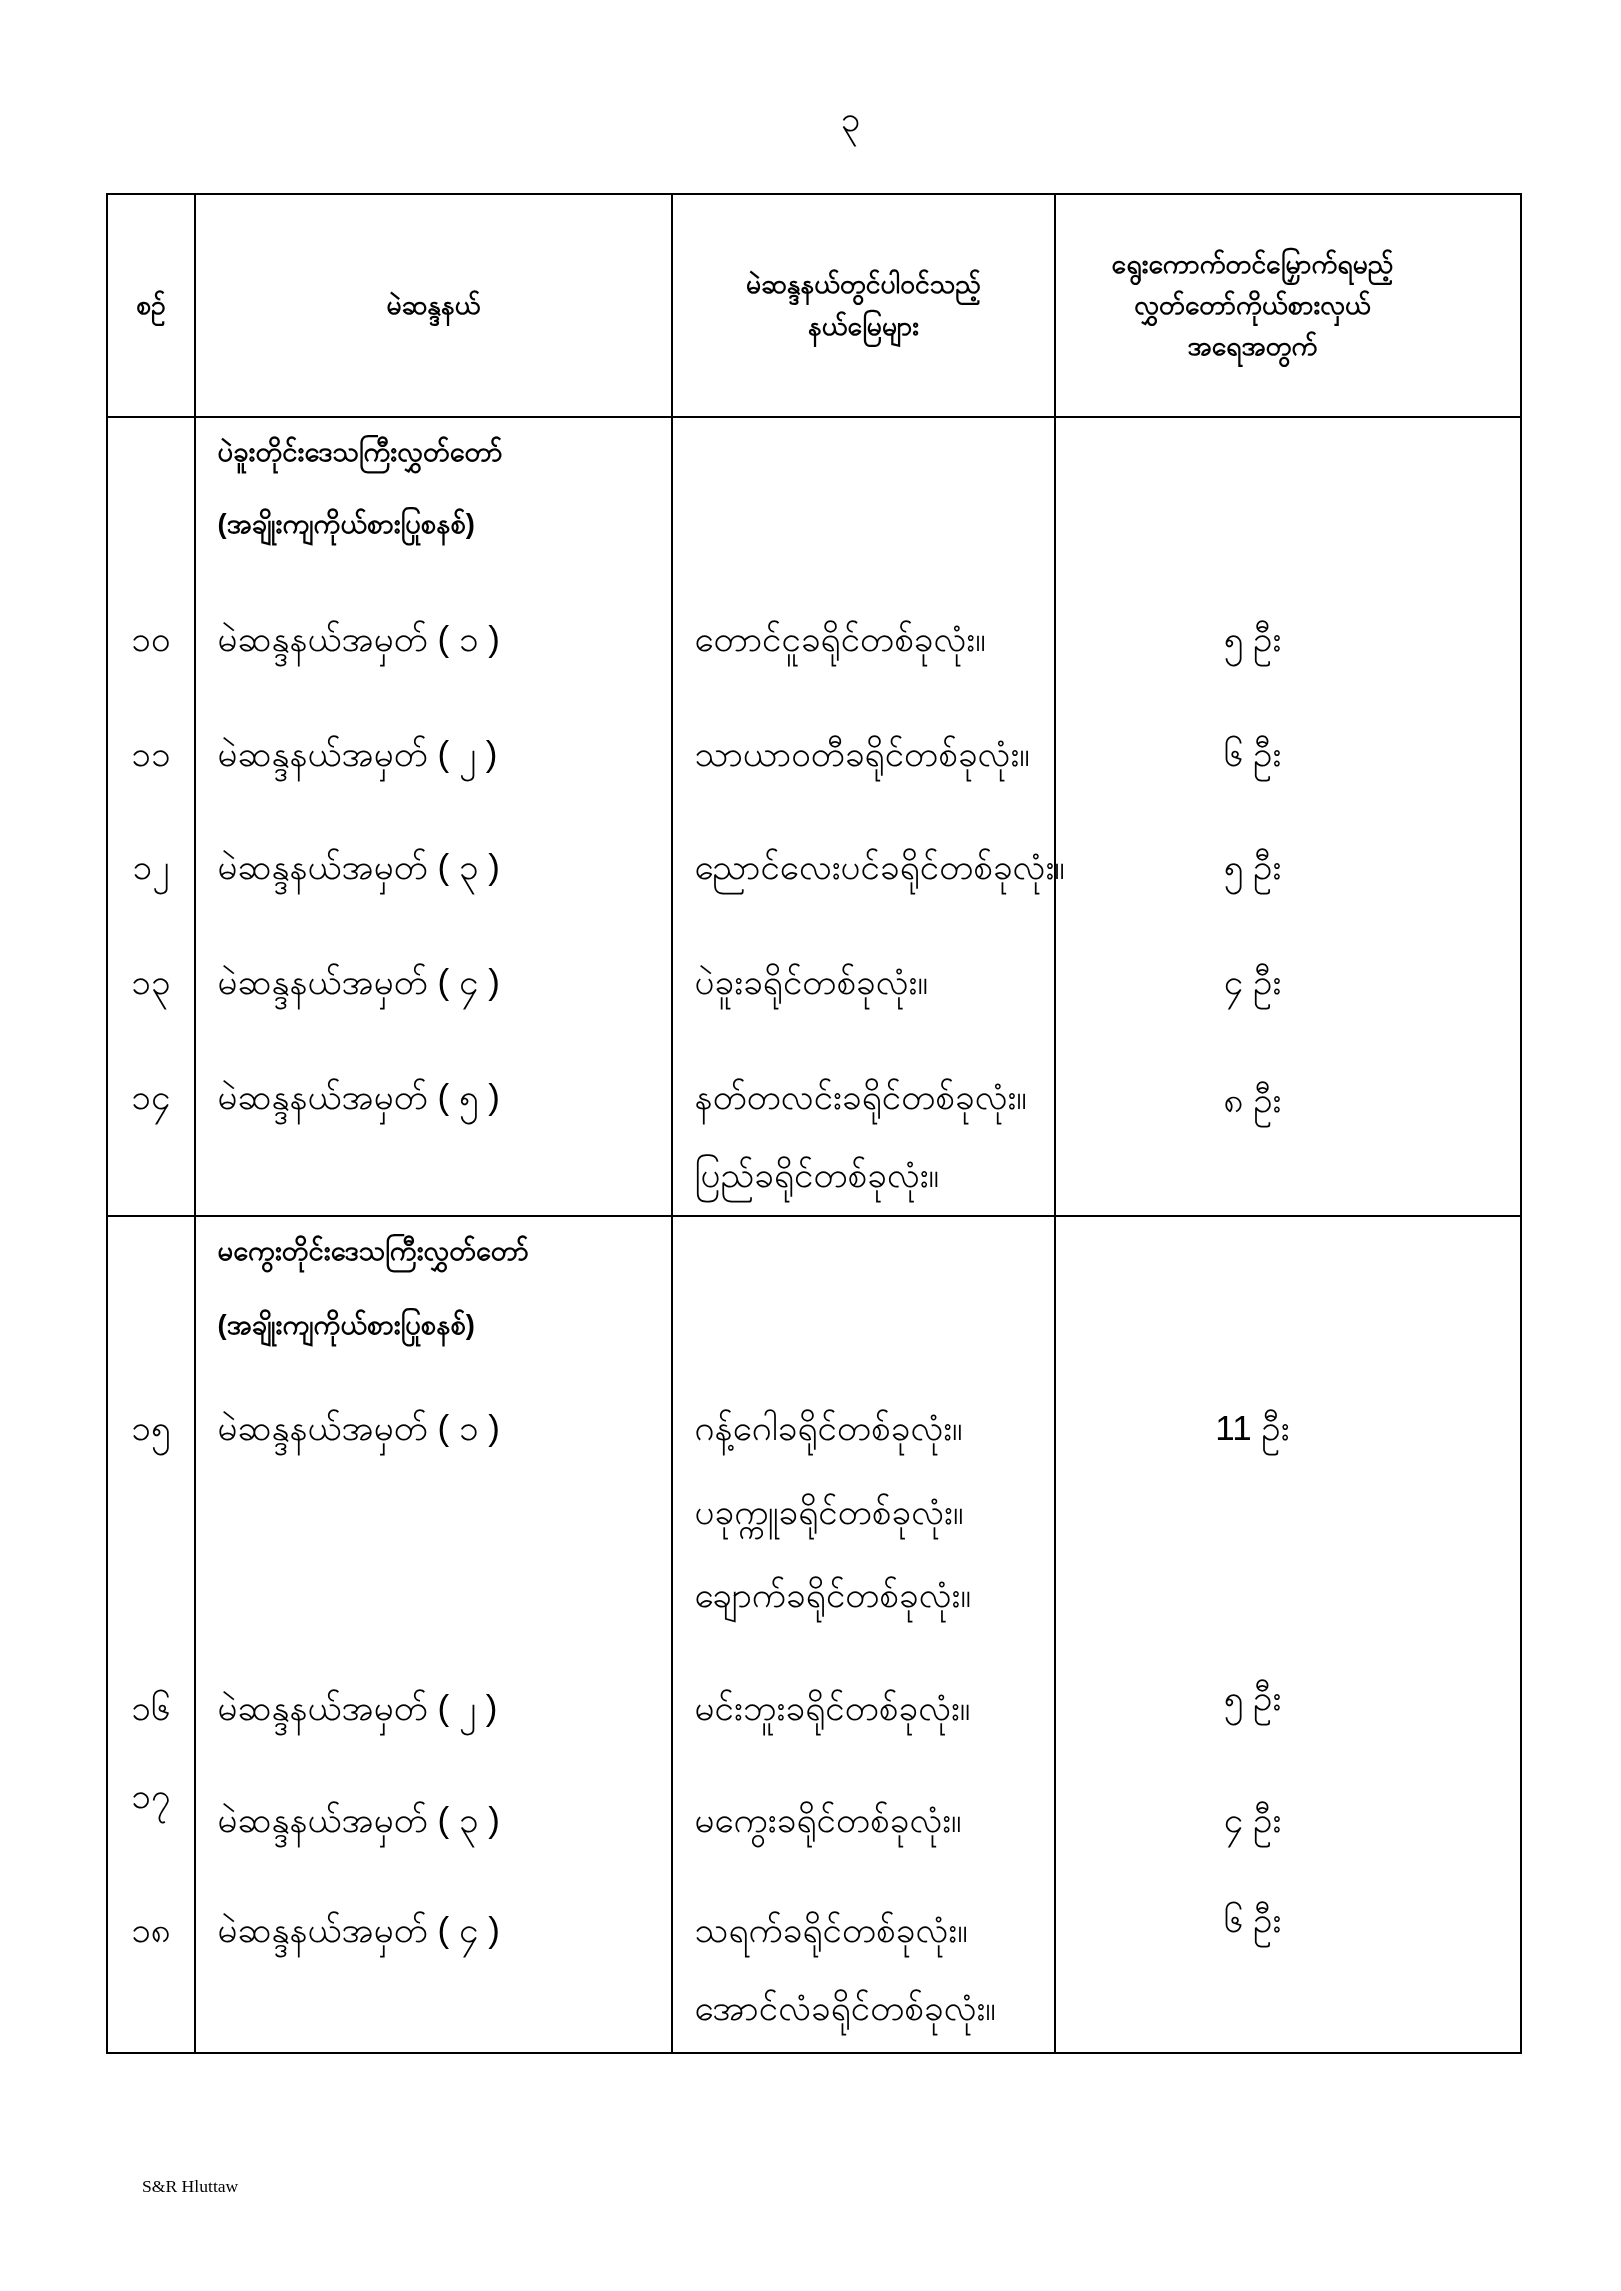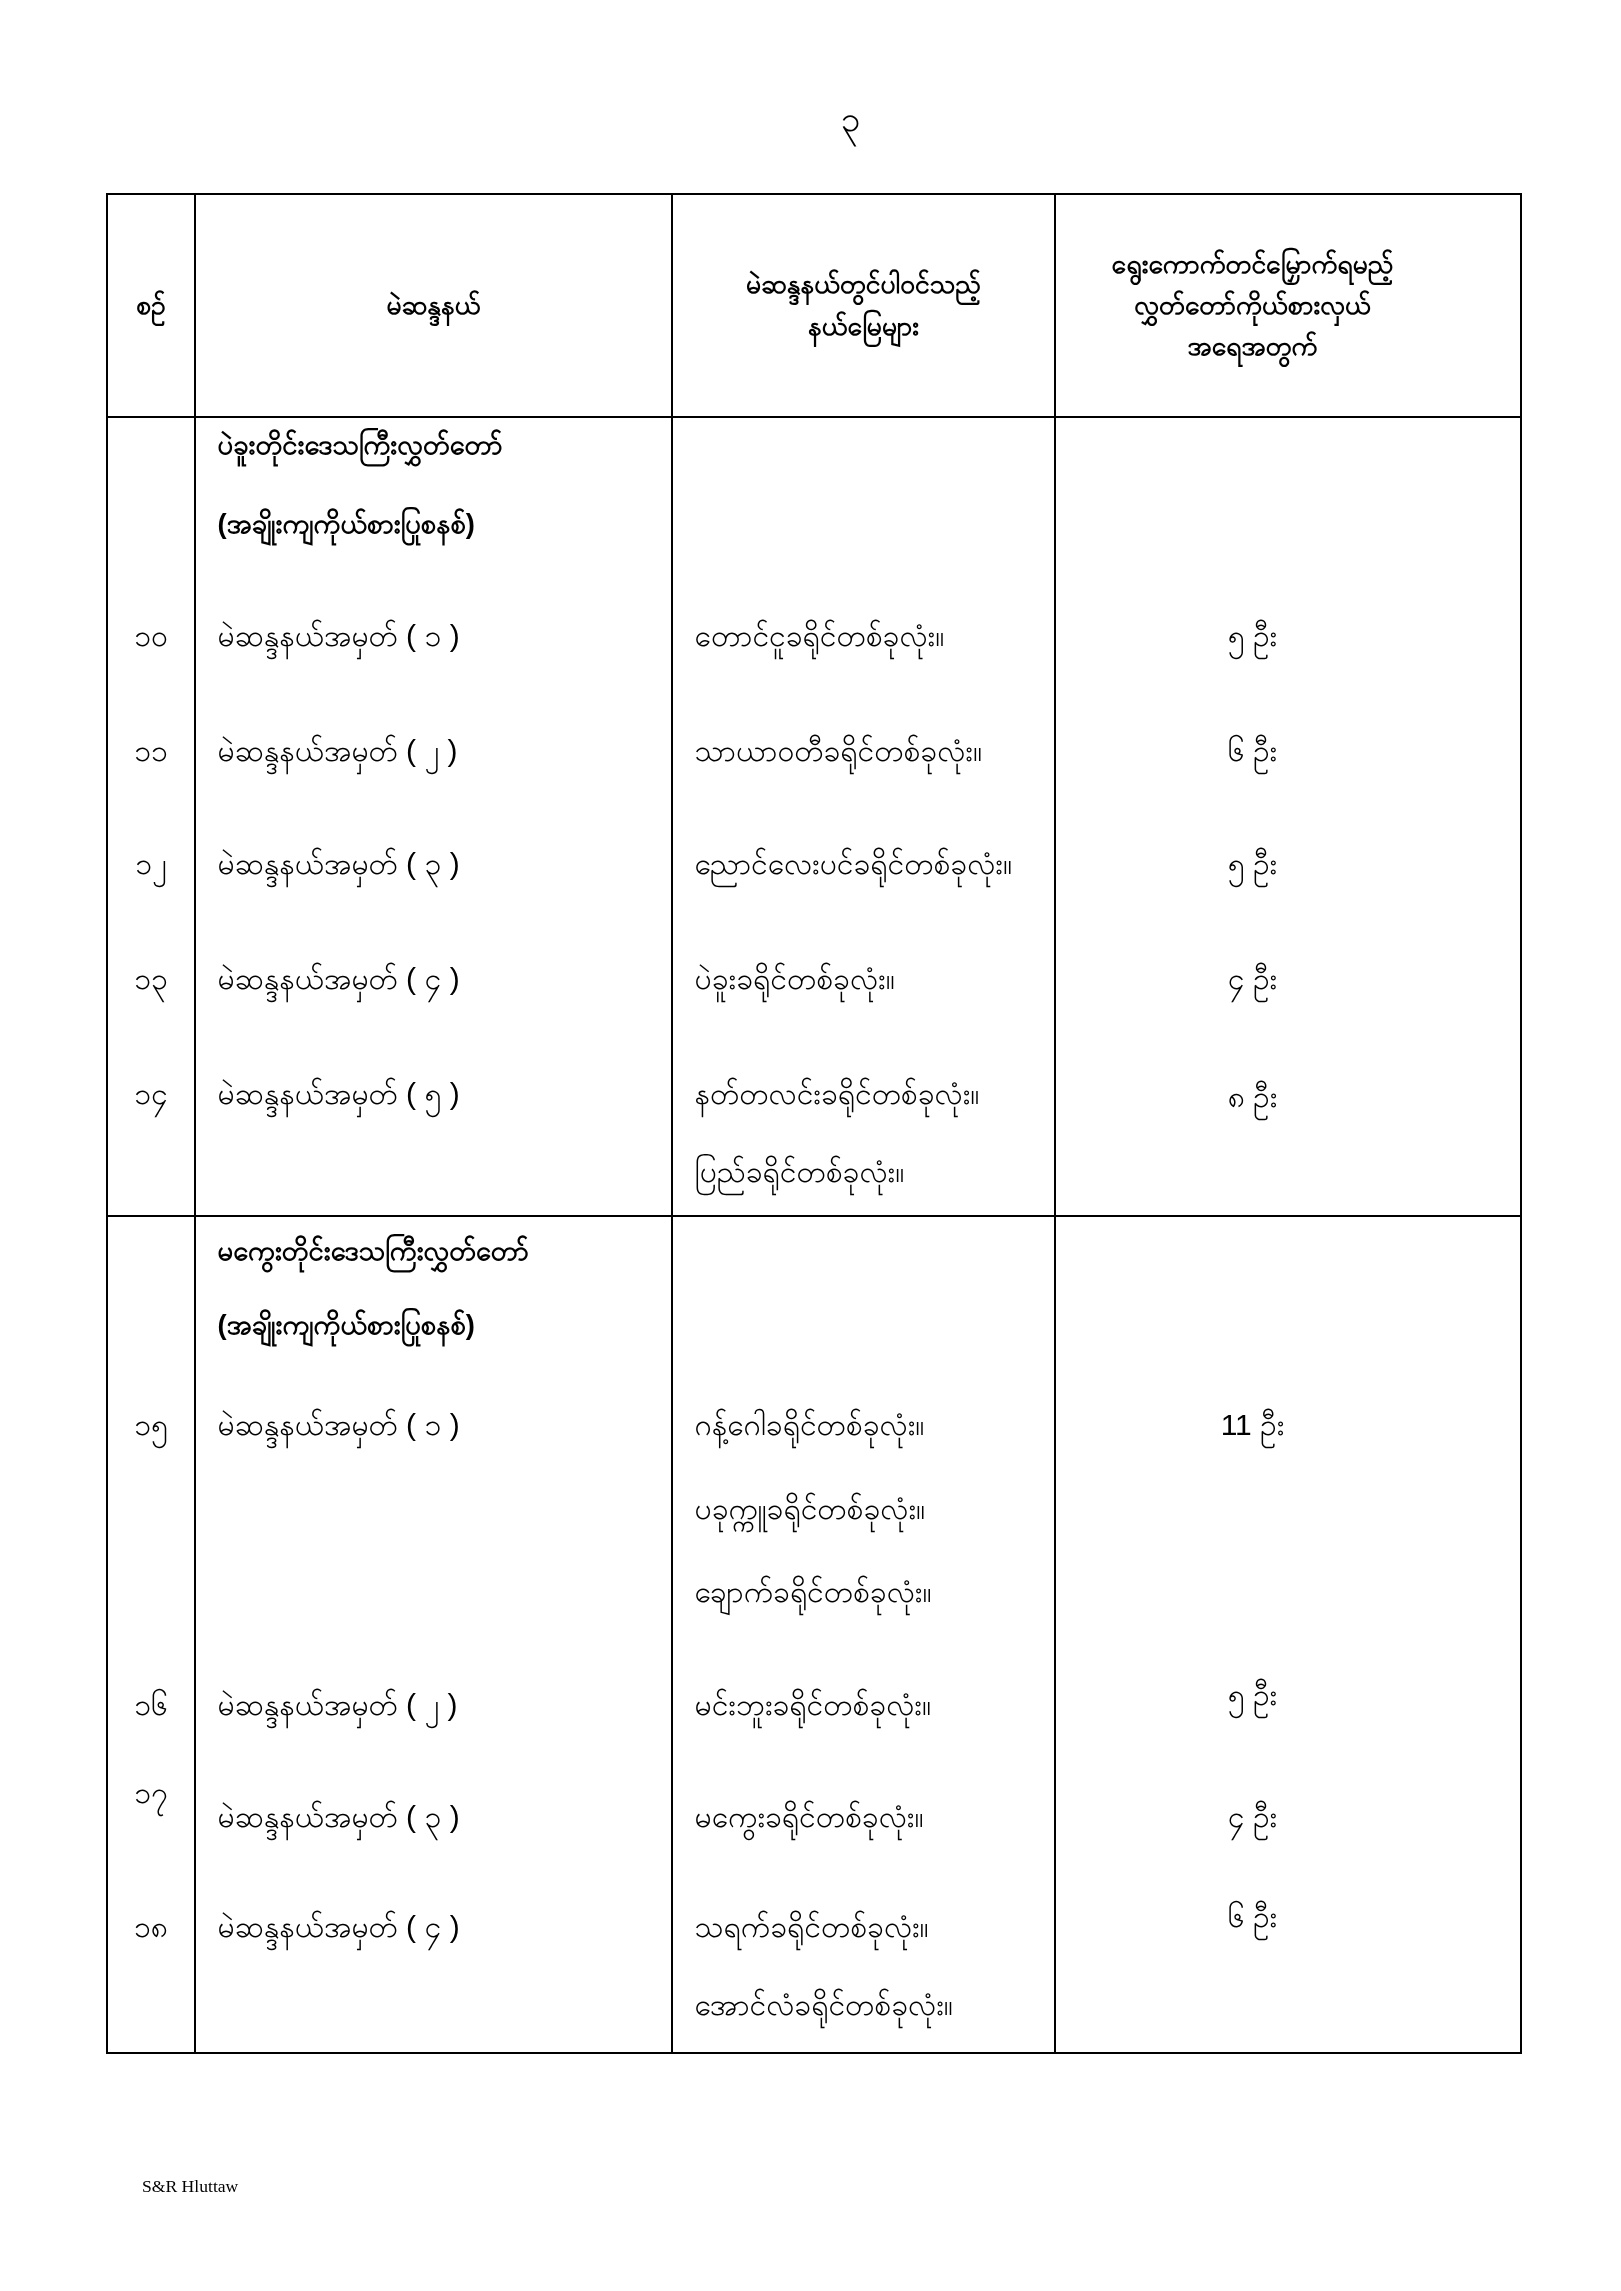--- a/index.html
+++ b/index.html
@@ -20,21 +20,21 @@
   .cell{box-sizing:border-box;position:relative;}
   .c1{width:88px;border-right:2px solid #000;}
   .c2{width:477px;border-right:2px solid #000;}
   .c3{width:383px;border-right:2px solid #000;}
   .c4{width:393px;}
   .hcell{display:flex;flex-direction:column;justify-content:center;align-items:center;
     font-weight:bold;font-size:26.5px;line-height:1.55;text-align:center;}
   .section{position:relative;}
   .sec1{height:799px;border-bottom:2.9px solid #000;}
   .sec2{height:835px;}
-  .abs{position:absolute;font-size:30px;line-height:1.45;white-space:nowrap;}
+  .abs{position:absolute;font-size:35px;line-height:1.45;white-space:nowrap;}
   .num{width:100%;text-align:center;}
   .cnt{width:100%;text-align:center;}
   .ind{left:21.6px;}
   .sec-title{font-weight:bold;font-size:27.4px;}
   .footer{
     position:absolute;left:142px;top:2176px;
     font-family:"Liberation Serif", serif;font-size:17.6px;
   }
 </style>
 </head>
@@ -64,21 +64,21 @@
 
   <div class="trow section sec1">
     <div class="cell c1">
       <div class="abs num" style="top:196px">၁၀</div>
       <div class="abs num" style="top:311px">၁၁</div>
       <div class="abs num" style="top:424px">၁၂</div>
       <div class="abs num" style="top:539px">၁၃</div>
       <div class="abs num" style="top:654px">၁၄</div>
     </div>
     <div class="cell c2">
-      <div class="abs ind sec-title" style="top:7px">ပဲခူးတိုင်းဒေသကြီးလွှတ်တော်</div>
+      <div class="abs ind sec-title" style="top:14px">ပဲခူးတိုင်းဒေသကြီးလွှတ်တော်</div>
       <div class="abs ind sec-title" style="top:86px">(အချိုးကျကိုယ်စားပြုစနစ်)</div>
       <div class="abs ind" style="top:196px">မဲဆန္ဒနယ်အမှတ် ( ၁ )</div>
       <div class="abs ind" style="top:311px">မဲဆန္ဒနယ်အမှတ် ( ၂ )</div>
       <div class="abs ind" style="top:424px">မဲဆန္ဒနယ်အမှတ် ( ၃ )</div>
       <div class="abs ind" style="top:539px">မဲဆန္ဒနယ်အမှတ် ( ၄ )</div>
       <div class="abs ind" style="top:654px">မဲဆန္ဒနယ်အမှတ် ( ၅ )</div>
     </div>
     <div class="cell c3">
       <div class="abs ind" style="top:196px">တောင်ငူခရိုင်တစ်ခုလုံး။</div>
       <div class="abs ind" style="top:311px">သာယာဝတီခရိုင်တစ်ခုလုံး။</div>

